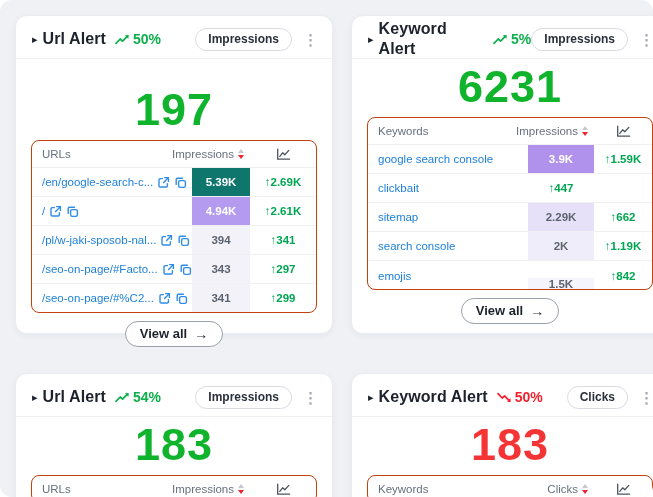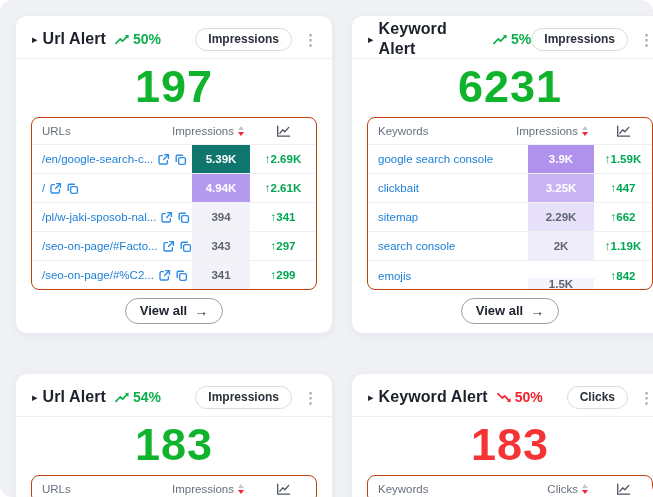--- a/index.html
+++ b/index.html
@@ -70,21 +70,21 @@
           <path d="M1 9.4 L5.2 5 L7.6 7.1 L12.4 2.2" stroke="currentColor" stroke-width="1.7" stroke-linecap="round" stroke-linejoin="round"></path>
           <path d="M9.9 1.3 L13.7 1 L13.4 4.9 Z" fill="currentColor"></path>
         </svg>
         <b>50%</b>
       </span>
       <span class="flex-sp"></span>
       <button class="pill">Impressions</button>
       <span class="dots">⋮</span>
     </header>
     <div class="divider"></div>
-    <div class="big" style="color: rgb(16, 180, 44);">197</div>
+    <div class="big" style="color: rgb(16, 180, 44); margin-top: 23px;">197</div>
 
     <div class="table">
       <div class="trow thead">
         <span class="th key">URLs</span>
         <span class="th val">
           <span>Impressions</span>
           <span class="sort">
               <i class="s-up"></i>
               <i class="s-down"></i>
             </span>
@@ -231,21 +231,20 @@
         <span class="td key">
             <a class="link">google search console</a>
           </span>
         <span class="td val" style="background-color: rgb(176, 146, 236); color: rgb(255, 255, 255);">3.9K</span>
         <span class="td chg">↑1.59K</span>
       </div>
       <div class="trow">
         <span class="td key">
             <a class="link">clickbait</a>
           </span>
-        <span class="td val" style="background-color: rgb(200, 180, 242); color: rgb(255, 255, 255);">3.25K</span>
         <span class="td chg">↑447</span>
       </div>
       <div class="trow">
         <span class="td key">
             <a class="link">sitemap</a>
           </span>
         <span class="td val" style="background-color: rgb(231, 224, 249); color: rgb(93, 100, 112);">2.29K</span>
         <span class="td chg">↑662</span>
       </div>
       <div class="trow">

